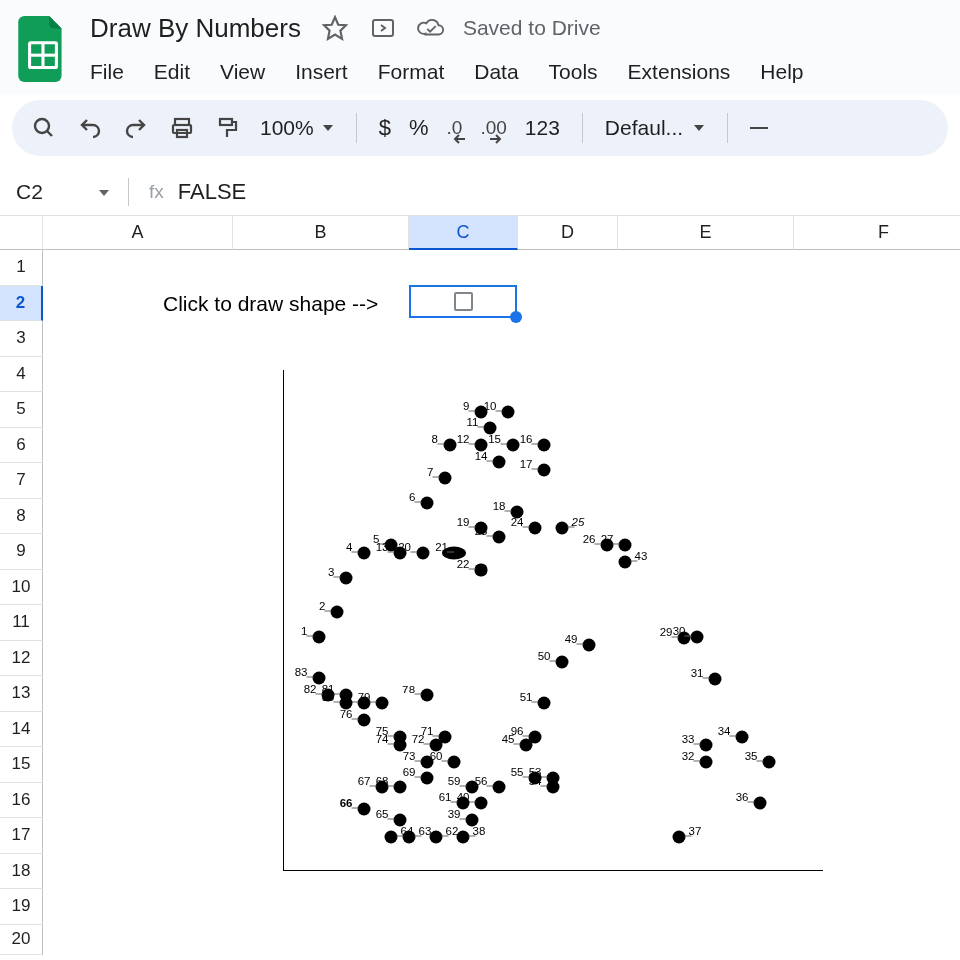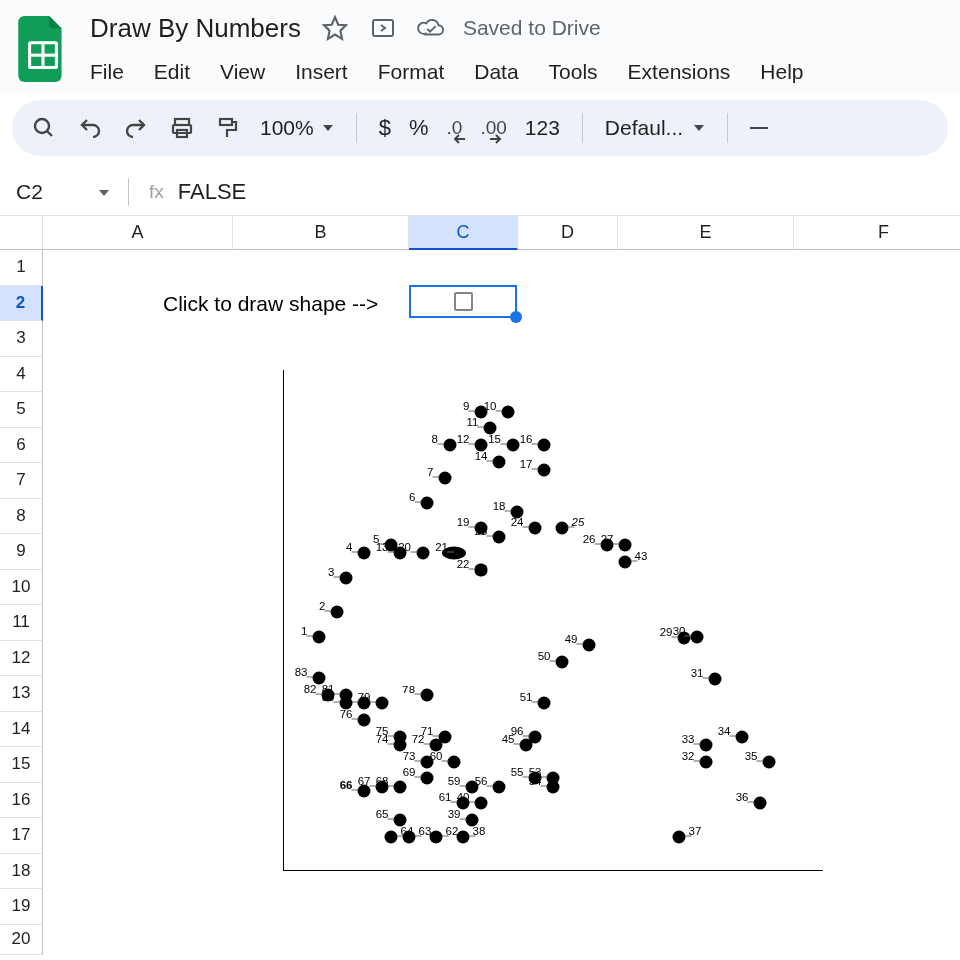--- a/index.html
+++ b/index.html
@@ -536,21 +536,21 @@
           <span class="rtick"></span>
         </div>
         <div class="dot" style="left: 150px; top: 466.667px;">
           <span class="lbl right">64</span>
           <span class="rtick"></span>
         </div>
         <div class="dot" style="left: 159px; top: 450px;">
           <span class="lbl left">65</span>
           <span class="ltick"></span>
         </div>
-        <div class="dot" style="left: 123px; top: 421px; font-weight: bold;">
+        <div class="dot" style="left: 123px; top: 439px; font-weight: bold;">
           <span class="lbl left">66</span>
           <span class="ltick"></span>
         </div>
         <div class="dot" style="left: 141px; top: 416.667px;">
           <span class="lbl left">67</span>
           <span class="ltick"></span>
         </div>
         <div class="dot" style="left: 159px; top: 416.667px;">
           <span class="lbl left">68</span>
           <span class="ltick"></span>

